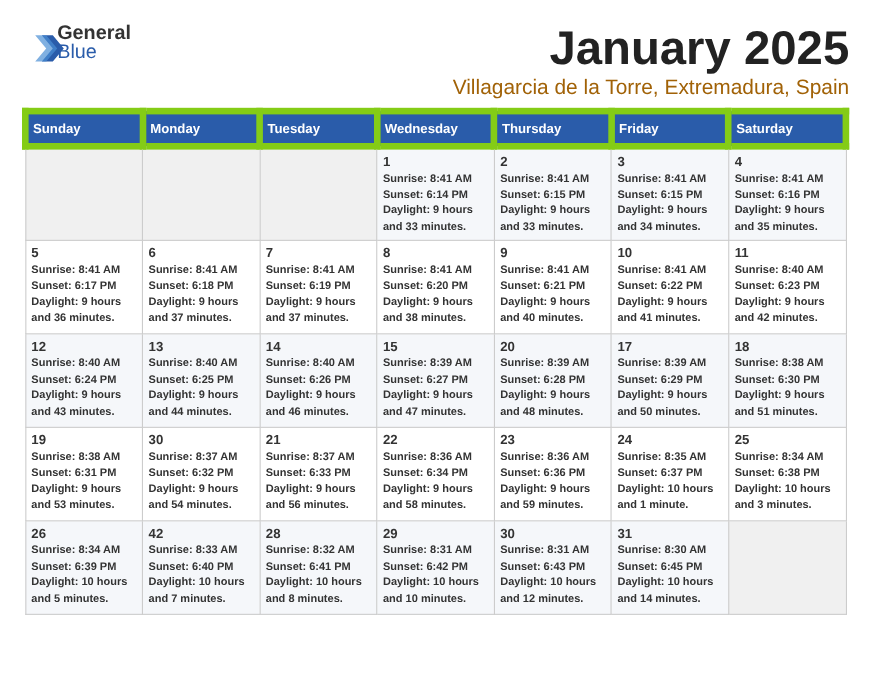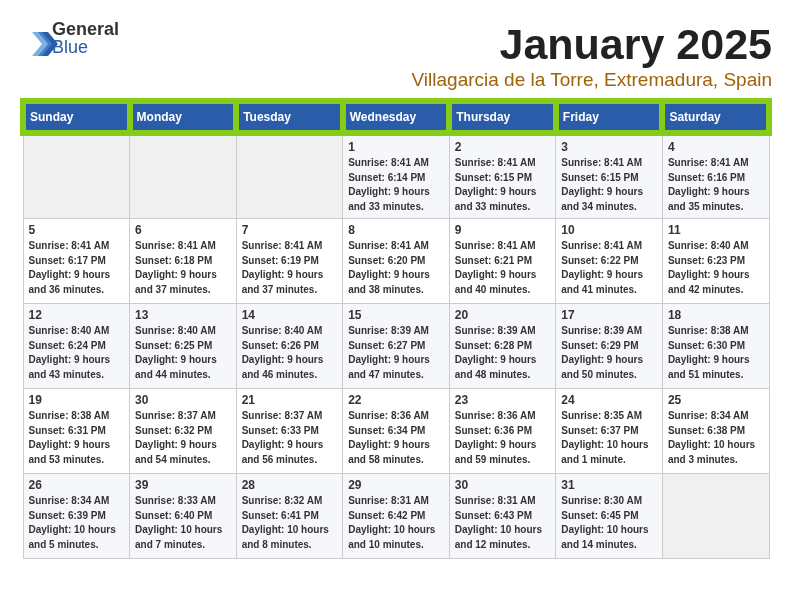--- a/index.html
+++ b/index.html
@@ -241,21 +241,21 @@
           <span class="day-number">25</span>
           <div class="day-info">Sunrise: 8:34 AM<br>Sunset: 6:38 PM<br>Daylight: 10 hours and 3 minutes.</div>
         </td>
       </tr>
       <tr>
         <td>
           <span class="day-number">26</span>
           <div class="day-info">Sunrise: 8:34 AM<br>Sunset: 6:39 PM<br>Daylight: 10 hours and 5 minutes.</div>
         </td>
         <td>
-          <span class="day-number">39</span>
+          <span class="day-number">42</span>
           <div class="day-info">Sunrise: 8:33 AM<br>Sunset: 6:40 PM<br>Daylight: 10 hours and 7 minutes.</div>
         </td>
         <td>
           <span class="day-number">28</span>
           <div class="day-info">Sunrise: 8:32 AM<br>Sunset: 6:41 PM<br>Daylight: 10 hours and 8 minutes.</div>
         </td>
         <td>
           <span class="day-number">29</span>
           <div class="day-info">Sunrise: 8:31 AM<br>Sunset: 6:42 PM<br>Daylight: 10 hours and 10 minutes.</div>
         </td>

